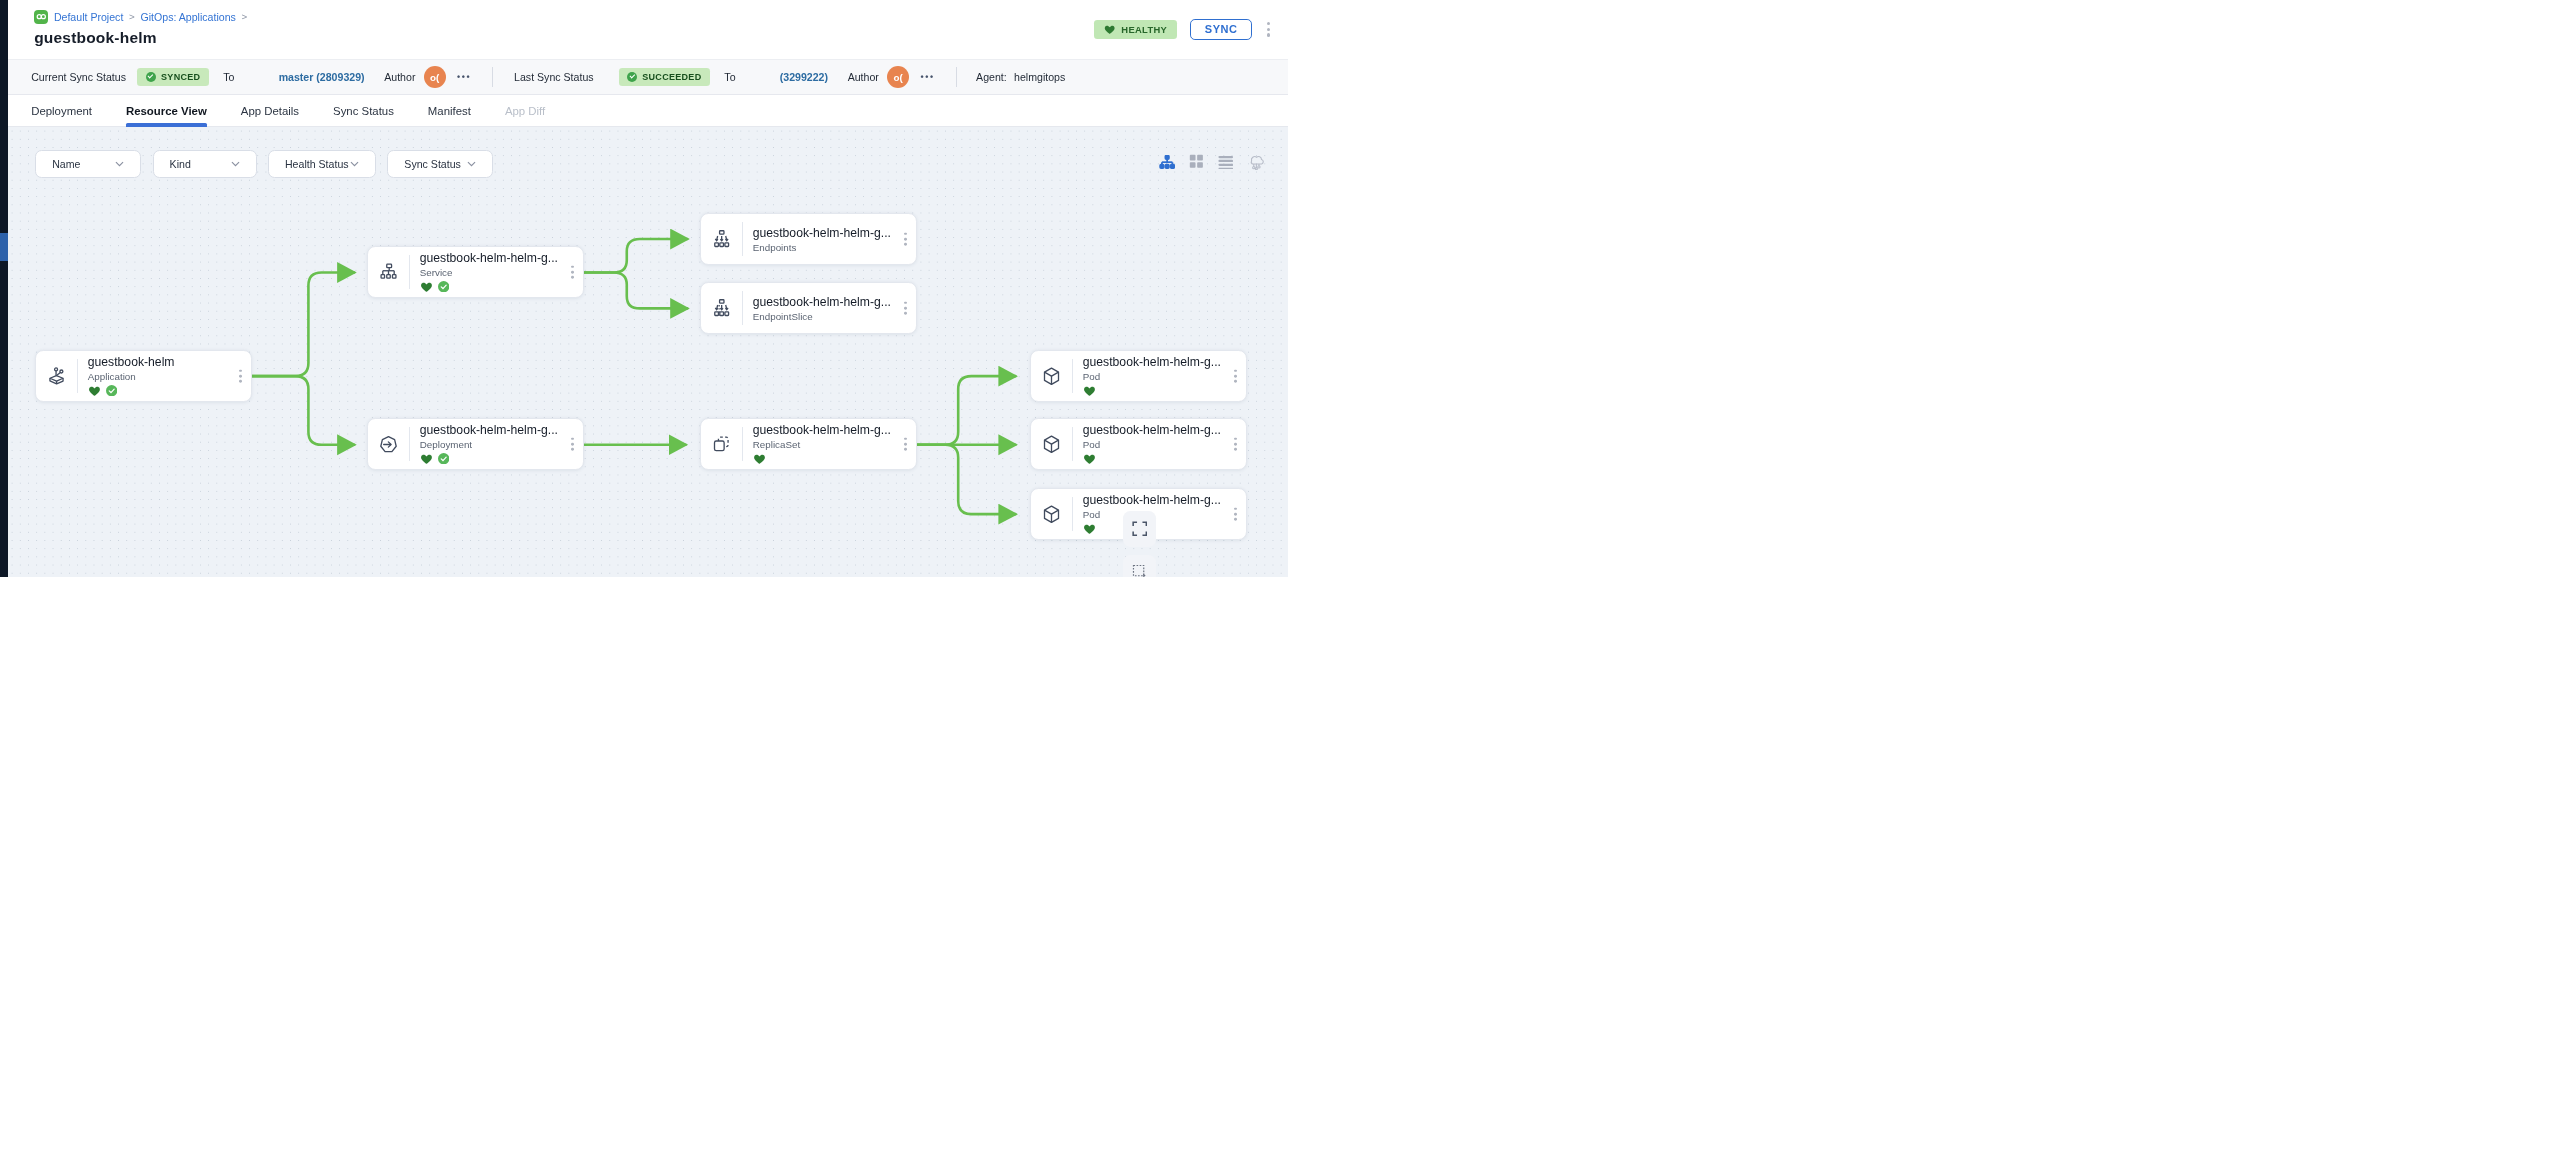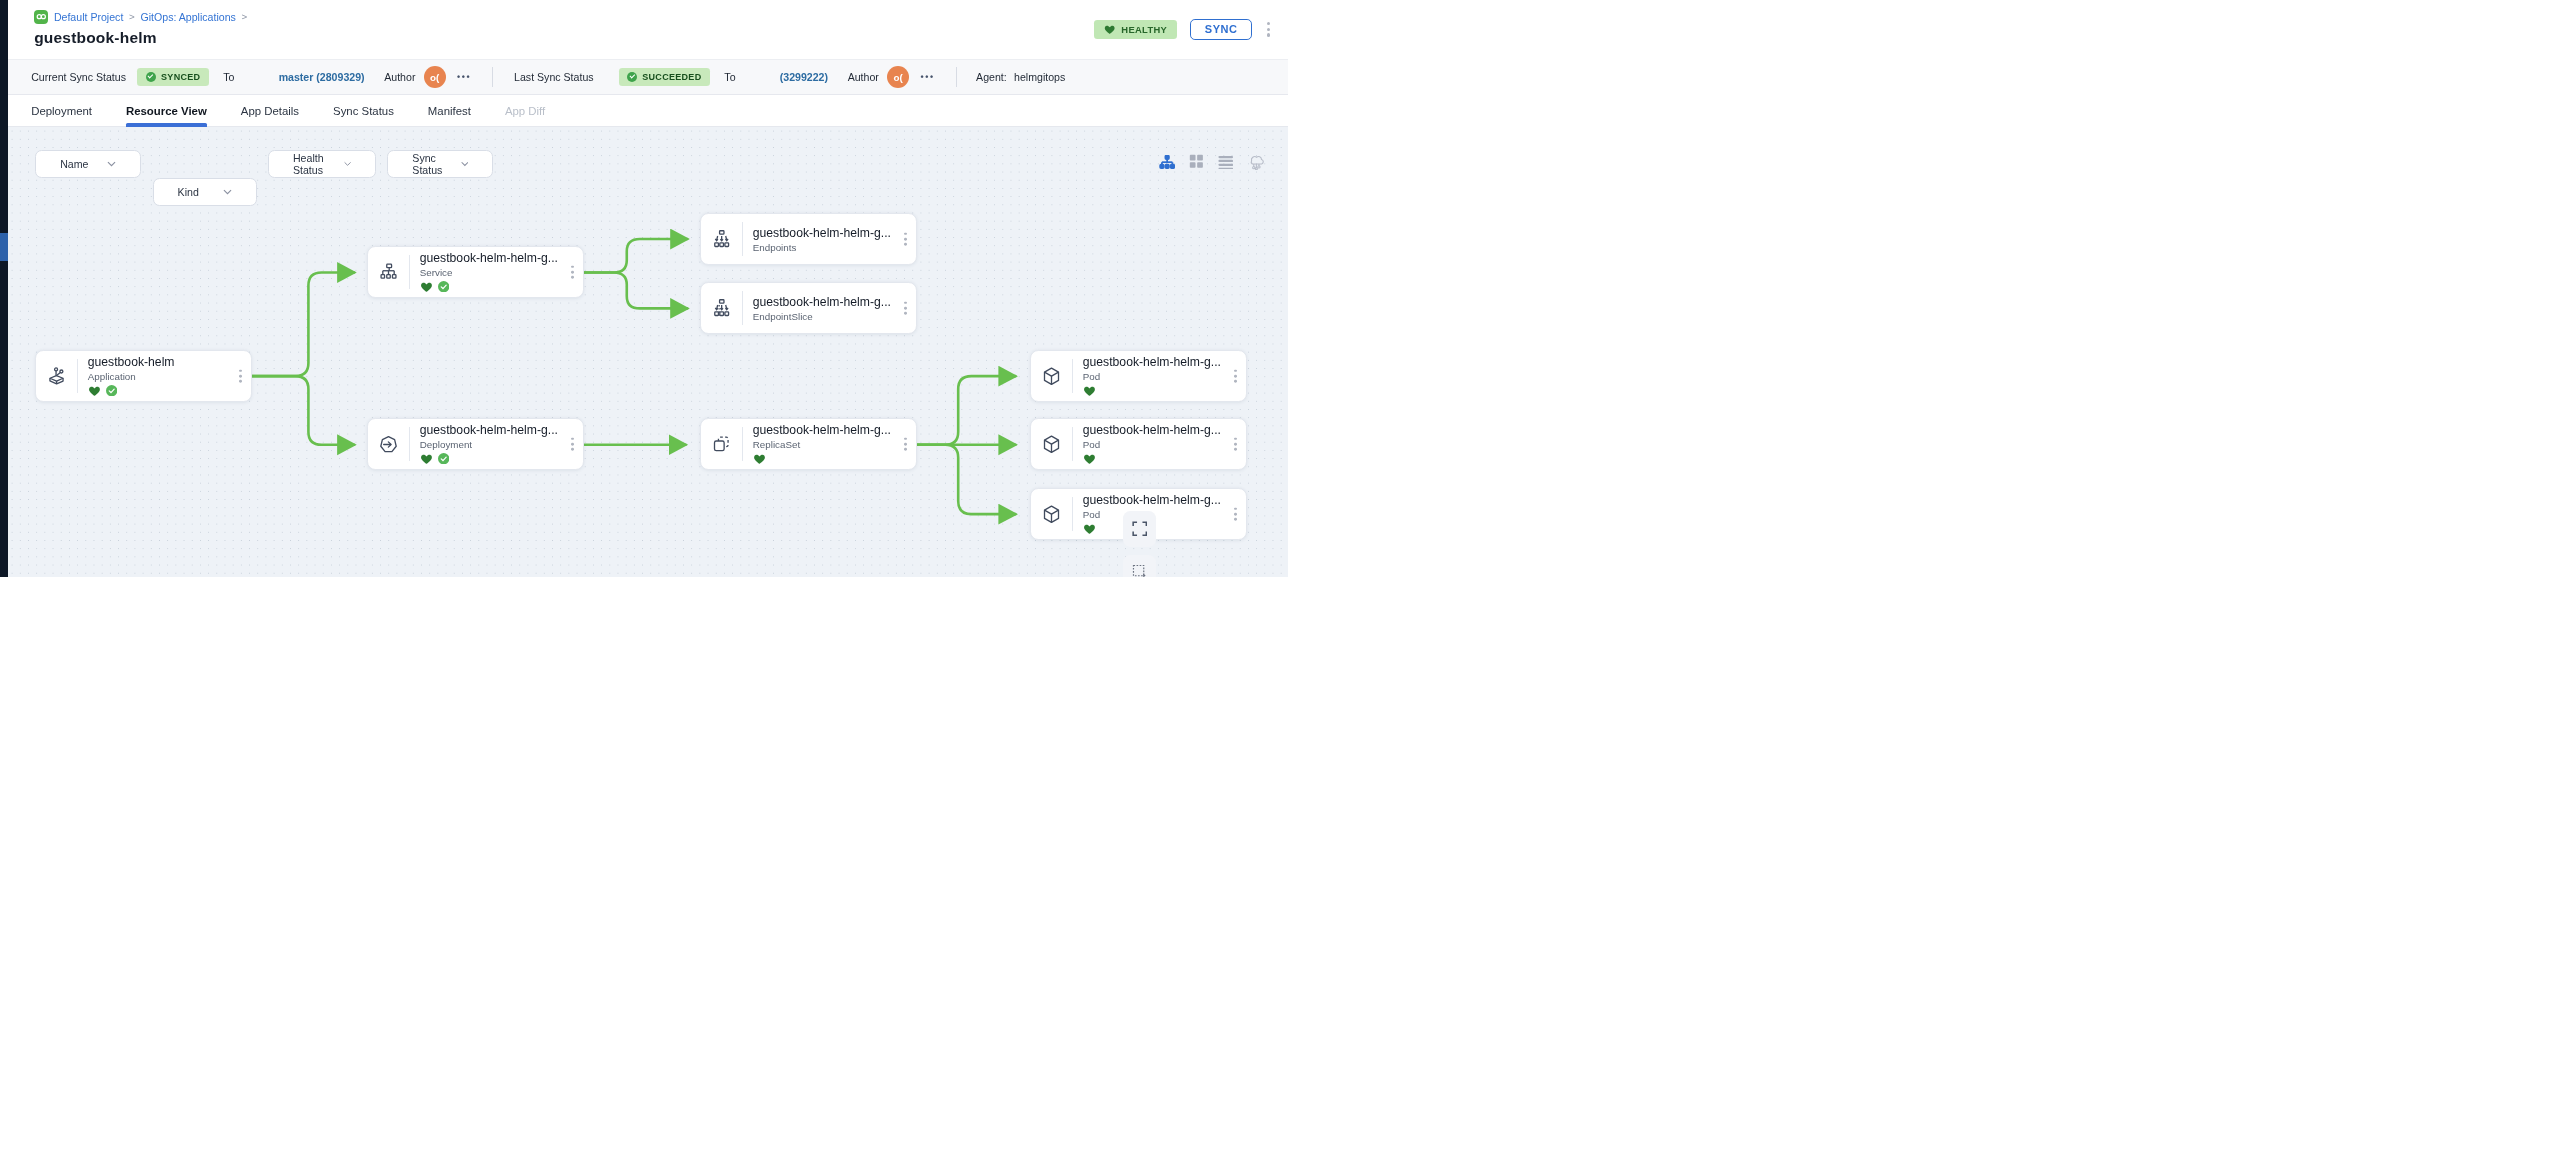--- a/index.html
+++ b/index.html
@@ -51,21 +51,21 @@
   .tab.active { font-weight:700; color:#10161f; }
   .tab.active::after { content:""; position:absolute; left:0; right:0; bottom:0; height:3.3px; background:#3b6fd6; border-radius:1.6px 1.6px 0 0; }
   .tab.disabled { color:#b9bfc9; cursor:default; }
 
   
   .canvas { position:relative; height:451px; background-color:#eef2f7;
     background-image:radial-gradient(#c6cfd9 0.8px, transparent 0.9px); background-size:8.2px 8.2px; overflow:hidden; }
 
   .filters { position:absolute; left:27px; top:23px; display:flex; gap:11.4px; }
   .filter-box { height:28px; background:#fff; border:0.8px solid #d9dee7; border-radius:6.5px; display:flex;
-    align-items:center; justify-content:space-between; padding:0 24px; font-size:10.6px; color:#2a3342; cursor:pointer; }
+    align-items:center; justify-content:space-between; padding:0 16px; font-size:10.6px; color:#2a3342; cursor:pointer; }
 
   .view-toggles { position:absolute; right:23px; top:26px; display:flex; gap:14px; align-items:center; }
   .vt { cursor:pointer; display:flex; }
 
   
   .node { position:absolute; width:217px; height:52px; background:#fff; border:0.8px solid #e3e7ee; border-radius:8.2px;
     box-shadow:0 0.8px 3.3px rgba(40,60,90,.08); display:flex; align-items:stretch; }
   .node .icon-col { width:41px; display:flex; align-items:center; justify-content:center; }
   .node .divider { width:0.8px; background:#e3e7ee; margin:8.2px 0; }
   .node .text-col { flex:1; display:flex; flex-direction:column; justify-content:center; padding-left:9.8px; overflow:hidden; }
@@ -179,21 +179,21 @@
         </g>
       </svg>
 
       <div class="filters">
         <div class="filter-box" style="width:106px;">
           <span>Name</span>
           <svg width="9" height="5.7" viewBox="0 0 12 8">
               <polyline points="1,1.5 6,6.5 11,1.5" fill="none" stroke="#8a90a0" stroke-width="1.6"></polyline>
             </svg>
         </div>
-        <div class="filter-box" style="width:104px;margin-top:28px;">
+        <div class="filter-box" style="width:104px;">
           <span>Kind</span>
           <svg width="9" height="5.7" viewBox="0 0 12 8">
               <polyline points="1,1.5 6,6.5 11,1.5" fill="none" stroke="#8a90a0" stroke-width="1.6"></polyline>
             </svg>
         </div>
         <div class="filter-box" style="width:108px;">
           <span>Health Status</span>
           <svg width="9" height="5.7" viewBox="0 0 12 8">
               <polyline points="1,1.5 6,6.5 11,1.5" fill="none" stroke="#8a90a0" stroke-width="1.6"></polyline>
             </svg>

